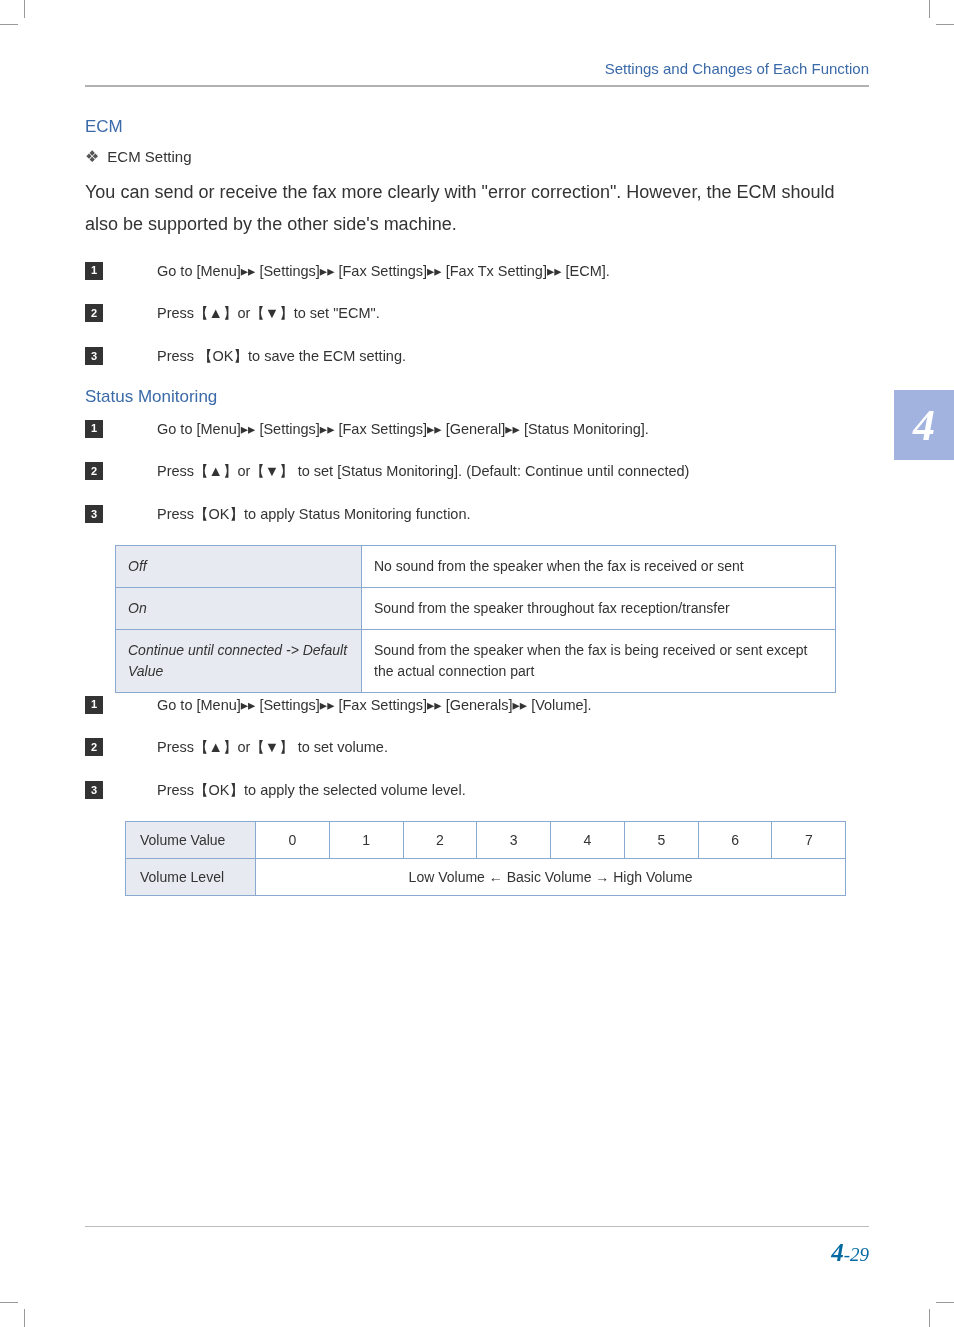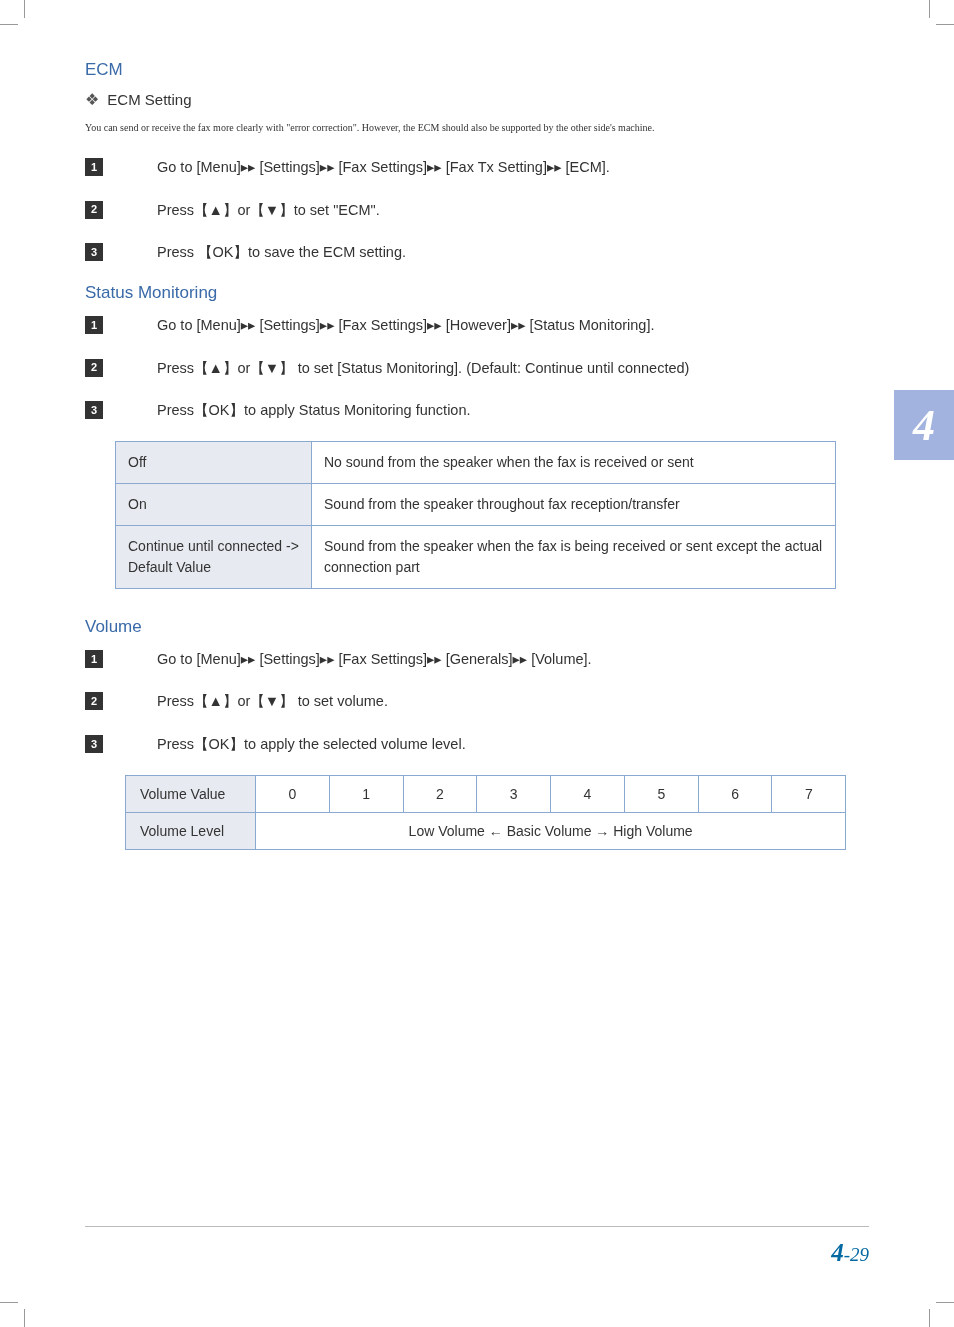--- a/index.html
+++ b/index.html
@@ -62,24 +62,23 @@
       margin-bottom: 10px;
       display: flex;
       align-items: center;
       gap: 8px;
     }
     .diamond {
       font-size: 16px;
       color: #555;
     }
     p.body {
-      font-size: 10px;
+      font-size: 18px;
       line-height: 1.8;
       margin-bottom: 18px;
-      font-family: Liberation Serif, serif;
     }
     .step {
       font-size: 14.5px;
       line-height: 1.7;
       margin-bottom: 18px;
       display: flex;
       align-items: flex-start;
       gap: 8px;
     }
     .step-num {
@@ -104,21 +103,22 @@
       font-size: 14px;
     }
     table.desc td {
       border: 1px solid #8aa9d0;
       padding: 10px 12px;
       vertical-align: top;
       line-height: 1.5;
     }
     table.desc td:first-child {
       background: #e7ebf1;
-      width: 196px;
+      width: 246px;
+      font-style: italic;
     }
 
     table.volume {
       width: 92%;
       margin-left: 40px;
       margin-top: 8px;
       border-collapse: collapse;
       font-size: 14px;
     }
     table.volume td, table.volume th {
@@ -158,20 +158,21 @@
 <div class="crop-mark crop-tl-h"></div>
 <div class="crop-mark crop-tl-v"></div>
 <div class="crop-mark crop-tr-h"></div>
 <div class="crop-mark crop-tr-v"></div>
 <div class="crop-mark crop-bl-h"></div>
 <div class="crop-mark crop-bl-v"></div>
 <div class="crop-mark crop-br-h"></div>
 <div class="crop-mark crop-br-v"></div>
 
 <div class="page">
+  <div class="running-header">Settings and Changes of Each Function</div>
   <div class="chapter-tab">4</div>
 
   <h2 class="section">ECM</h2>
   <div class="subhead">
     <span class="diamond">❖</span>
     <span>ECM Setting</span>
   </div>
   <p class="body">You can send or receive the fax more clearly with "error correction". However, the ECM should also be supported by the other side's machine.</p>
 
   <div class="step">
@@ -184,21 +185,21 @@
   </div>
   <div class="step">
     <span class="step-num">3</span>
     <span class="step-text">Press 【OK】to save the ECM setting.</span>
   </div>
 
   <h2 class="section status">Status Monitoring</h2>
 
   <div class="step">
     <span class="step-num">1</span>
-    <span class="step-text">Go to [Menu]▸▸  [Settings]▸▸  [Fax Settings]▸▸  [However]▸▸ [Status Monitoring].</span>
+    <span class="step-text">Go to [Menu]▸▸  [Settings]▸▸  [Fax Settings]▸▸  [General]▸▸ [Status Monitoring].</span>
   </div>
   <div class="step">
     <span class="step-num">2</span>
     <span class="step-text">Press【▲】or【▼】 to set [Status Monitoring]. (Default: Continue until connected)</span>
   </div>
   <div class="step">
     <span class="step-num">3</span>
     <span class="step-text">Press【OK】to apply Status Monitoring function.</span>
   </div>
 
@@ -212,21 +213,20 @@
       <td>On</td>
       <td>Sound from the speaker throughout fax reception/transfer</td>
     </tr>
     <tr>
       <td>Continue until connected -&gt; Default Value</td>
       <td>Sound from the speaker when the fax is being received or sent except the actual connection part</td>
     </tr>
   </tbody>
     </table>
 
-  <h2 class="section volume">Volume</h2>
 
   <div class="step">
     <span class="step-num">1</span>
     <span class="step-text">Go to [Menu]▸▸  [Settings]▸▸  [Fax Settings]▸▸  [Generals]▸▸ [Volume].</span>
   </div>
   <div class="step">
     <span class="step-num">2</span>
     <span class="step-text">Press【▲】or【▼】 to set volume.</span>
   </div>
   <div class="step">

